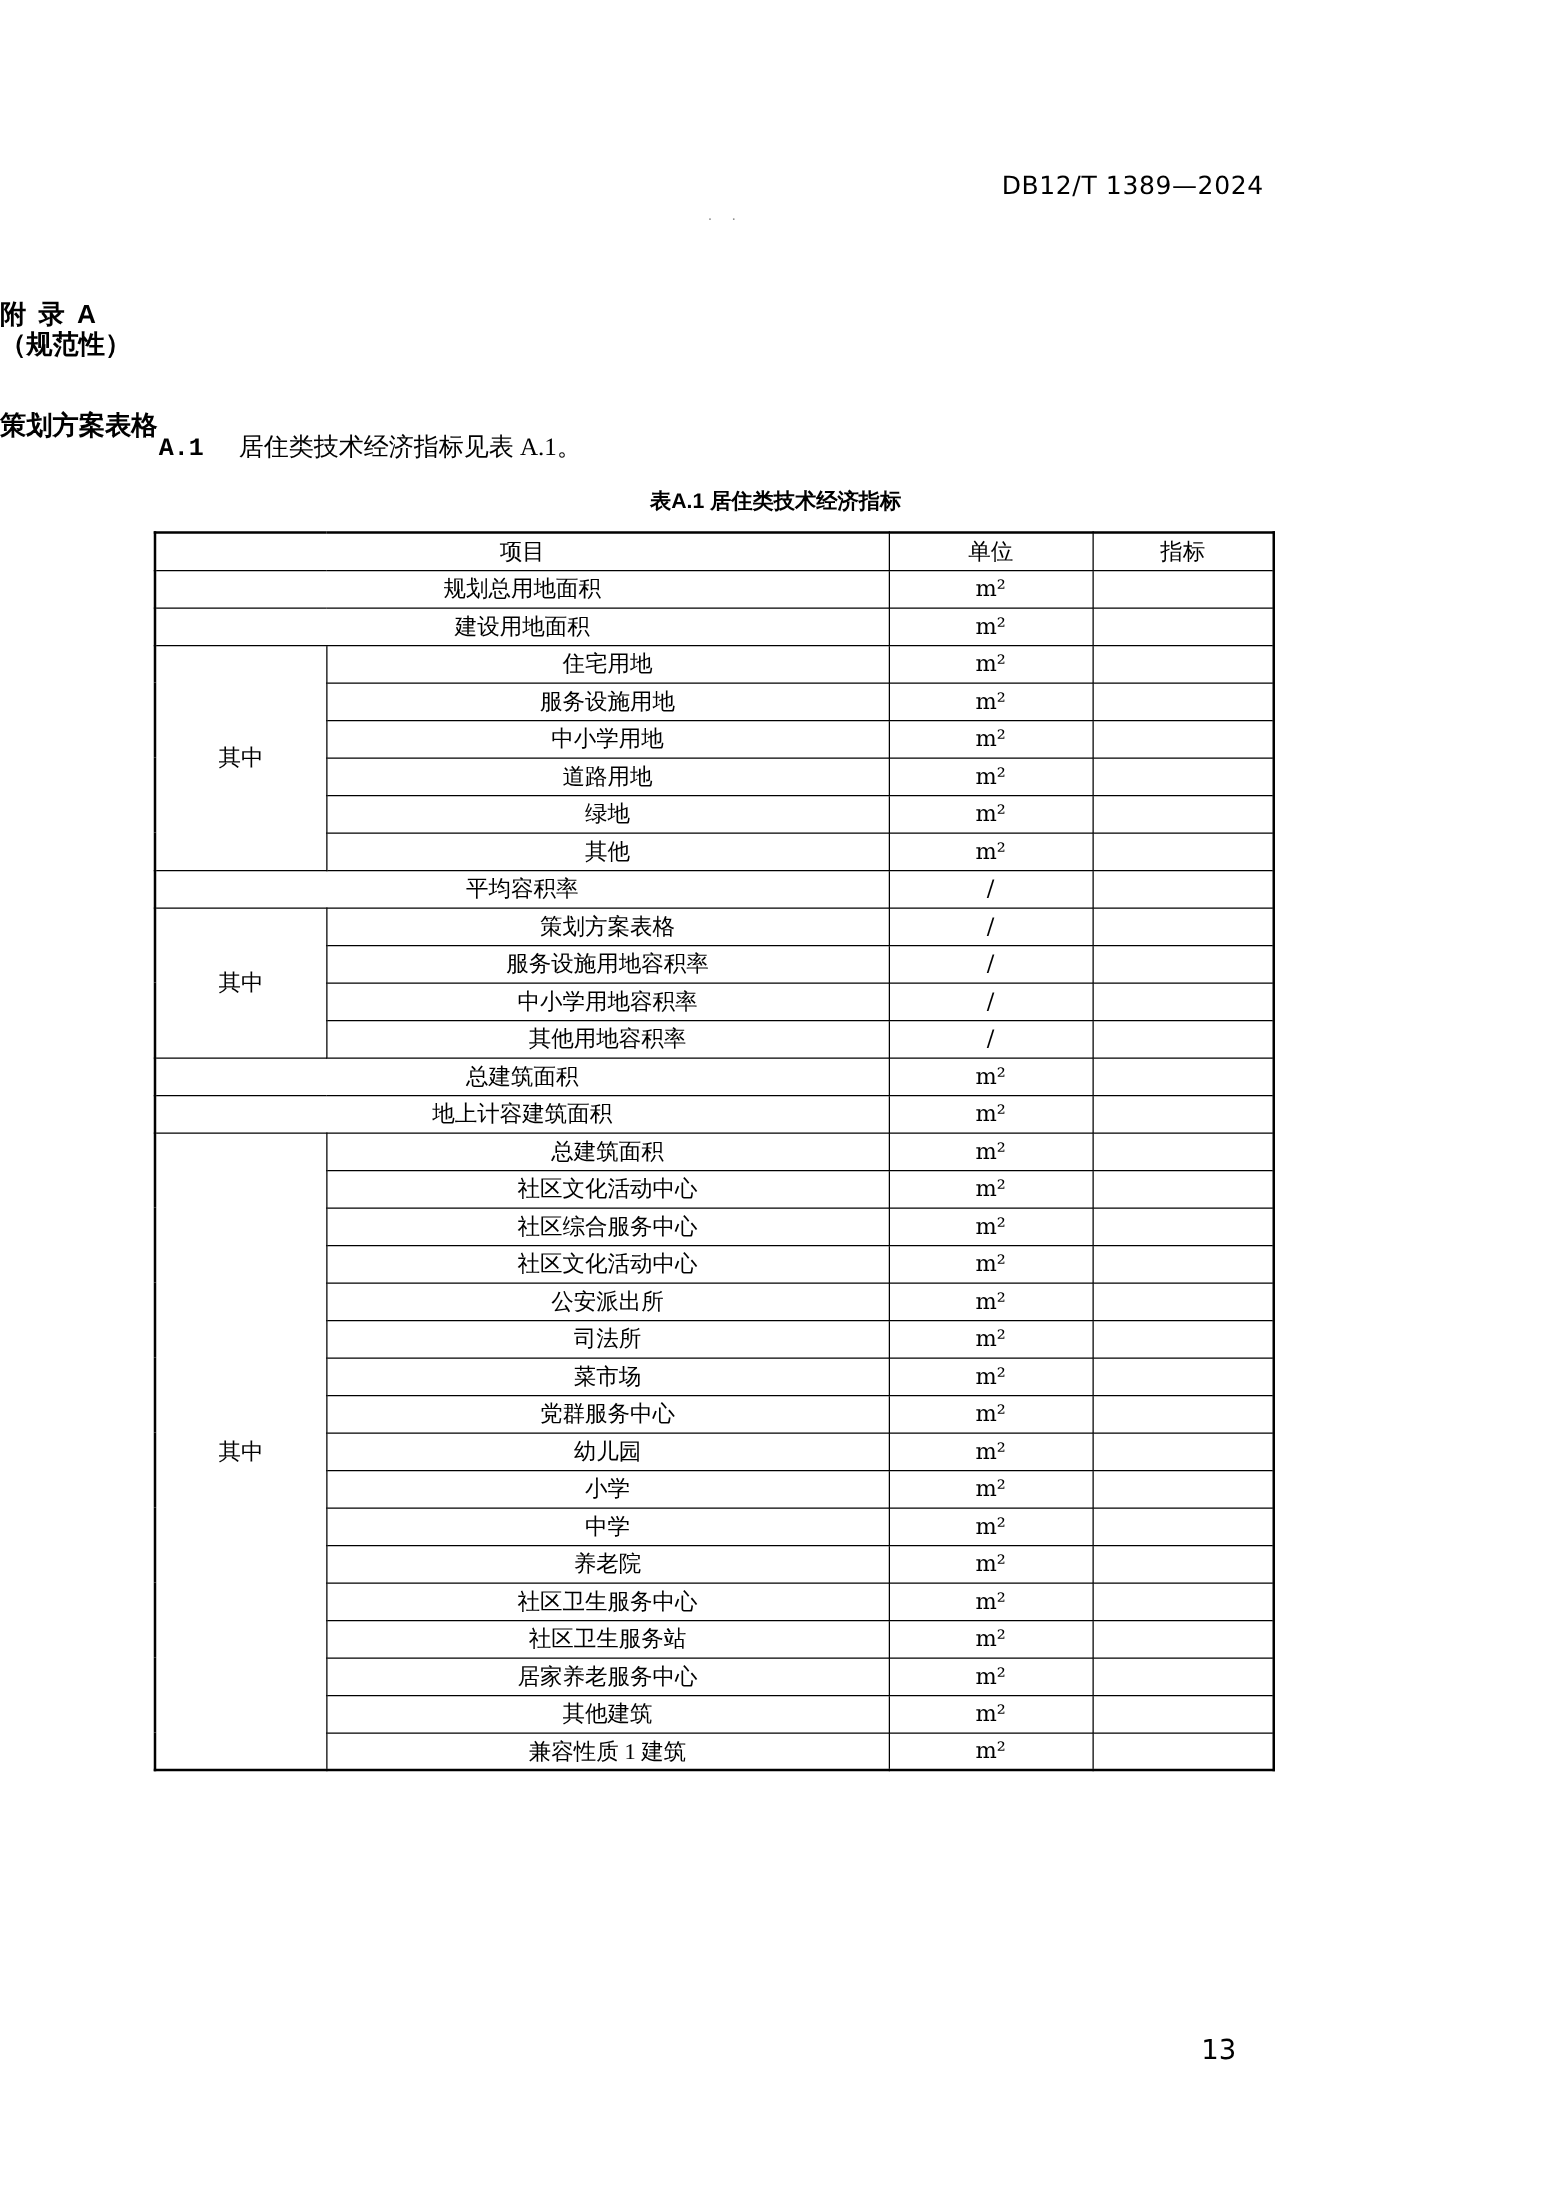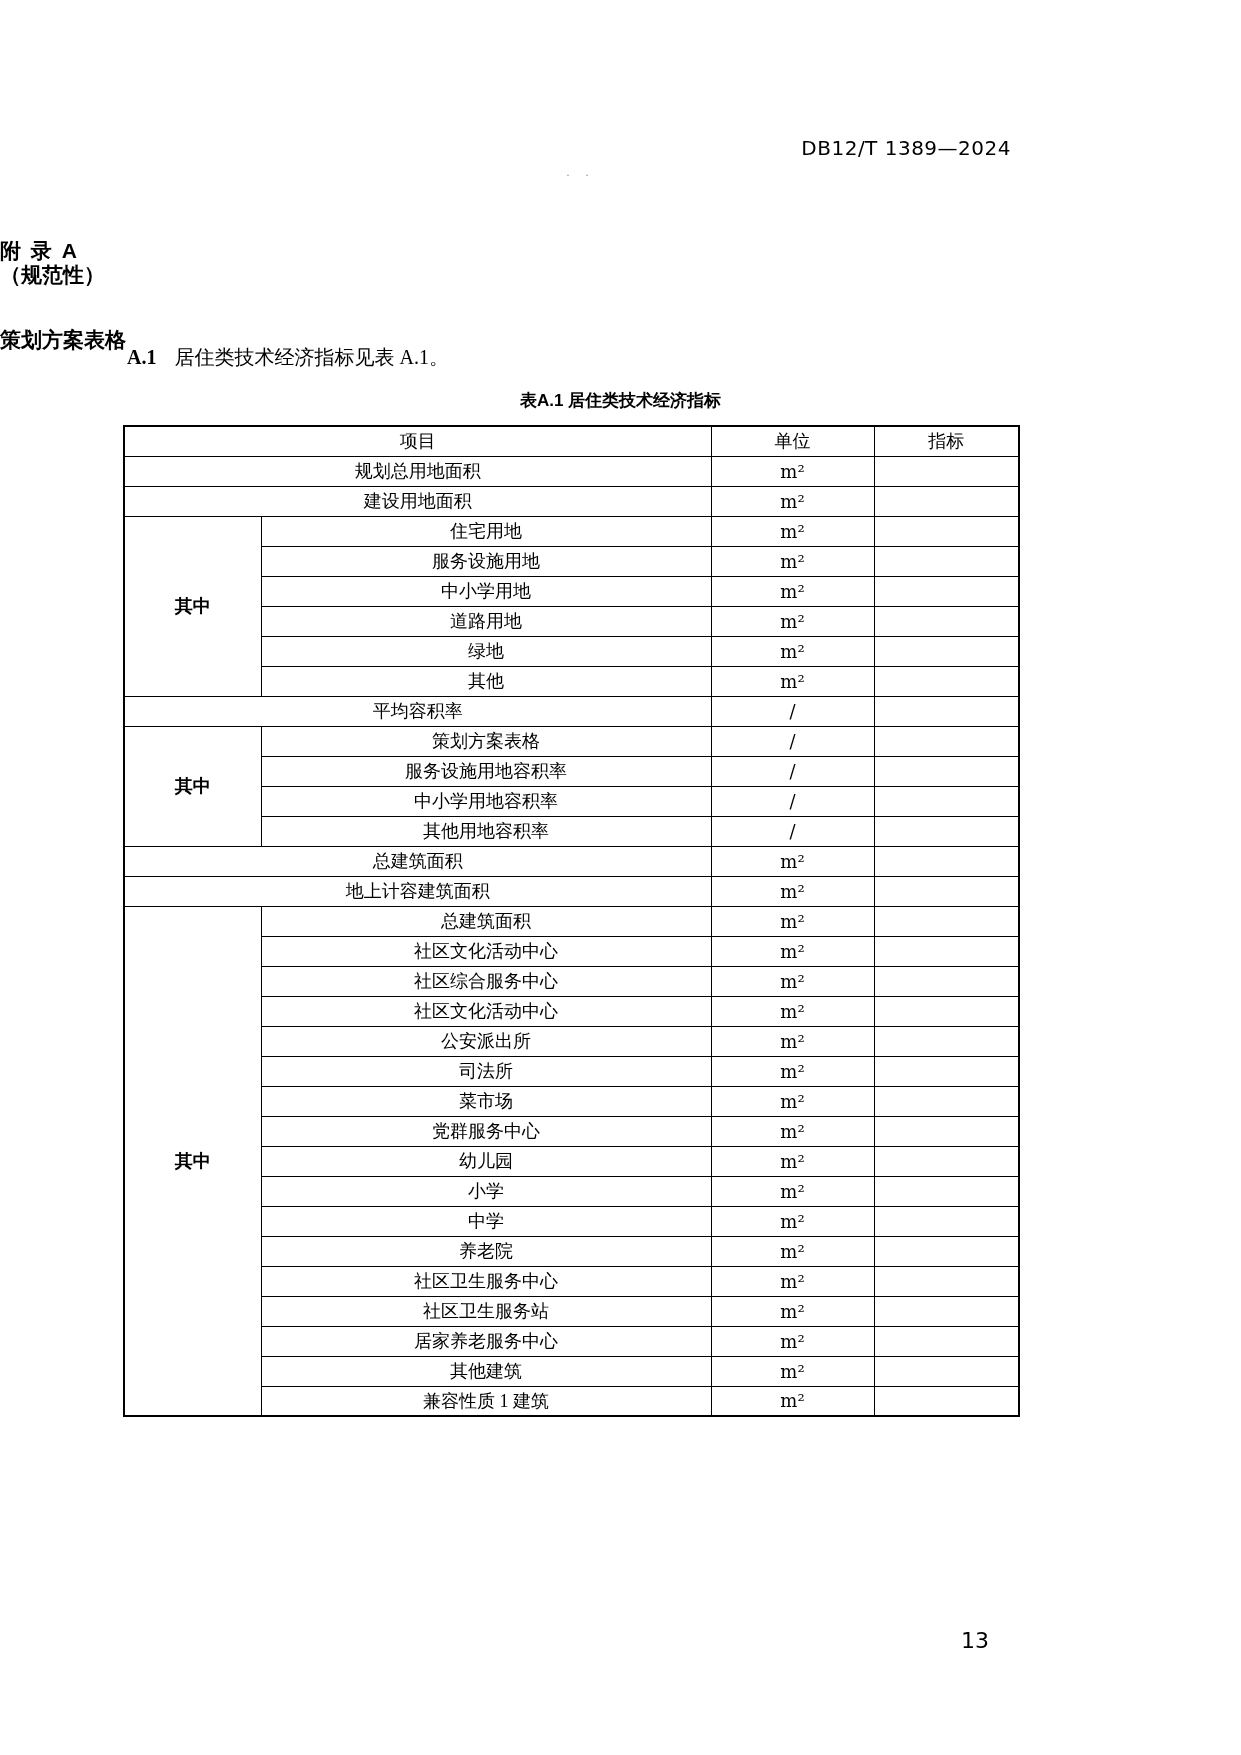--- a/index.html
+++ b/index.html
@@ -44,23 +44,23 @@
   .title-line2 { top: 261px; }
   .title-line3 { top: 294px; margin-top: 32px; }
 
   .intro {
     position: absolute;
     top: 344px;
     left: 127px;
     font-size: 20px;
   }
   .intro .clause {
-    font-family: Liberation Serif, serif;
+    font-family: Liberation Mono, monospace;
     font-weight: bold;
-    margin-right: 18px;
+    margin-right: 28px;
   }
 
   .table-caption {
     position: absolute;
     top: 389px;
     left: 0;
     width: 100%;
     text-align: center;
     font-family: "Liberation Sans", sans-serif;
     font-weight: bold;
@@ -82,21 +82,21 @@
     height: 30px;
     text-align: center;
     vertical-align: middle;
     font-size: 18px;
     font-weight: normal;
     font-family: "Liberation Serif", serif;
     padding: 0 4px;
     overflow: hidden;
     white-space: nowrap;
   }
-  table.indicators .group-label { font-size: 18px; font-weight: bold; }
+  table.indicators .group-label { font-size: 18px; }
   table.indicators .unit-cell-text { font-family: "DejaVu Serif", serif; }
 
   .page-number {
     position: absolute;
     top: 1628px;
     right: 252px;
     font-size: 22px;
     font-family: "DejaVu Sans", sans-serif;
   }
 </style>

